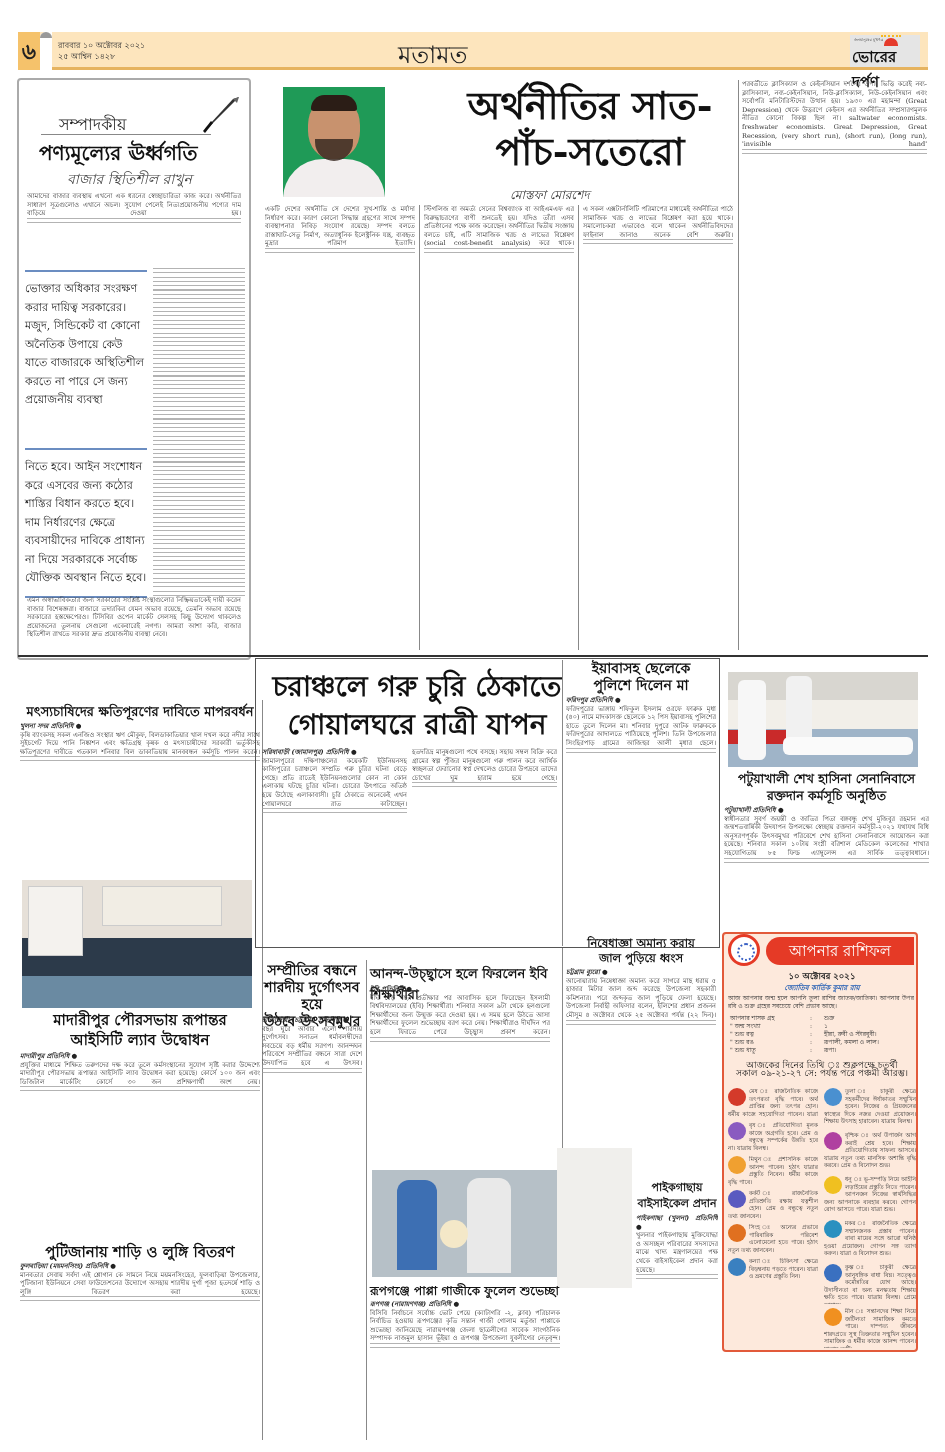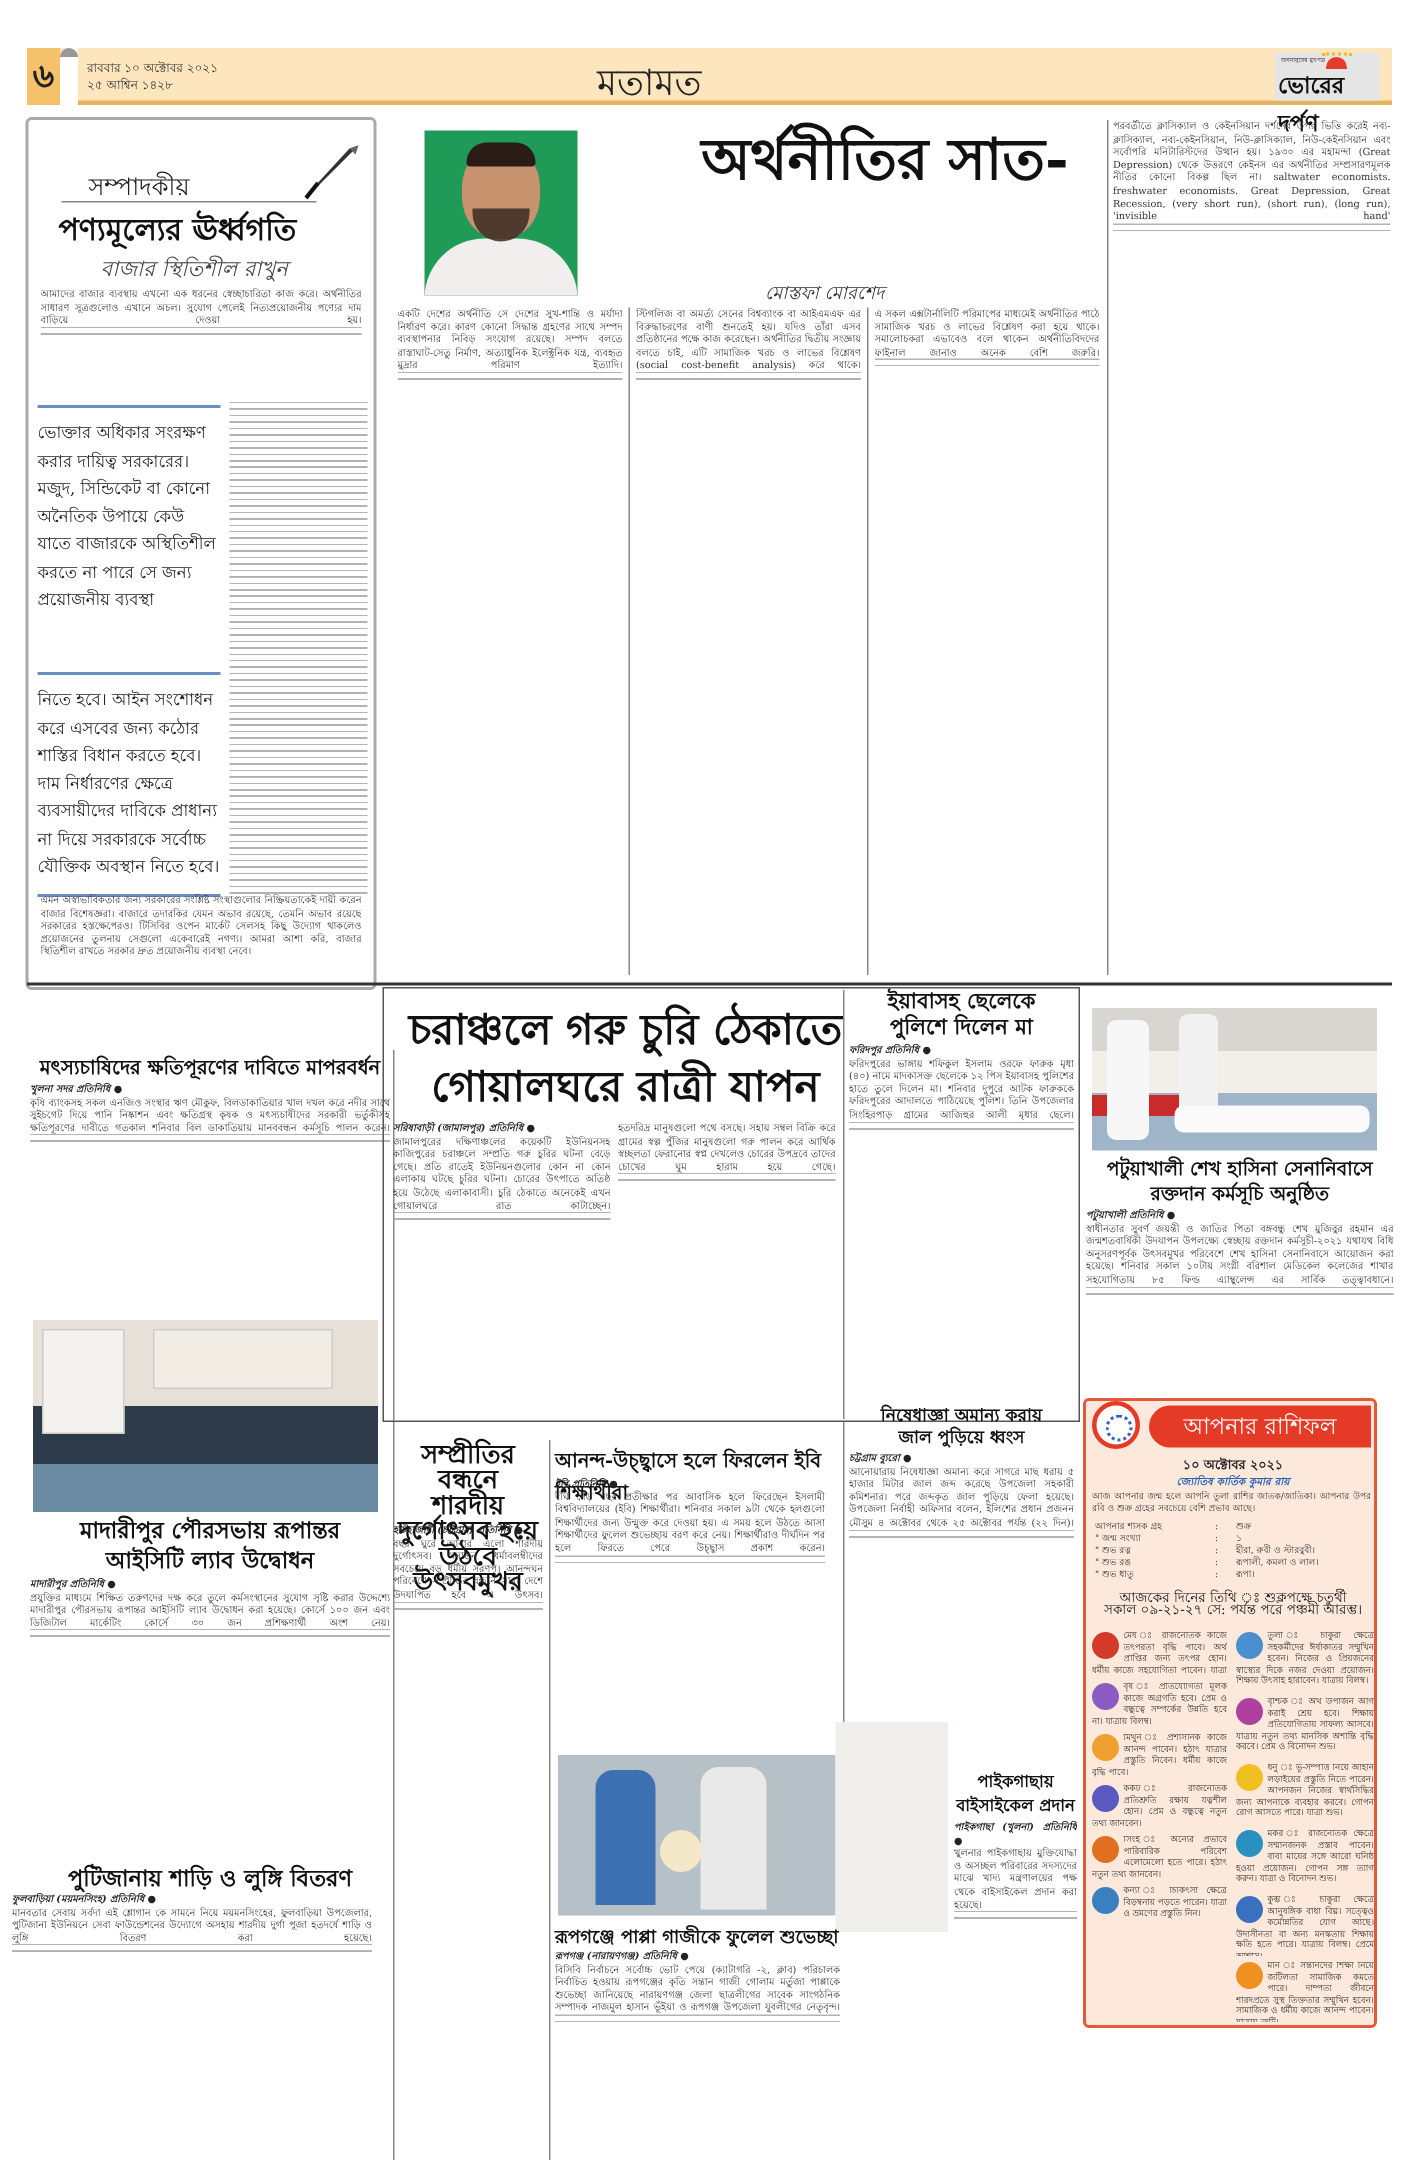--- a/index.html
+++ b/index.html
@@ -108,20 +108,21 @@
 </div>
 
 <div class="photo-author">
   <div class="shirt"></div>
   <div class="face"></div>
   <div class="hair"></div>
   <div class="beard"></div>
 </div>
 <div class="main-head">
   <div>অর্থনীতির সাত-</div>
+  <div>পাঁচ-সতেরো</div>
 </div>
 <div class="byline">মোস্তফা মোরশেদ</div>
 
 <div class="col" style="left:265px;top:205px;width:150px;height:445px;">
   <span>একটি দেশের অর্থনীতি সে দেশের সুখ-শান্তি ও মর্যাদা নির্ধারণ করে। কারণ কোনো সিদ্ধান্ত গ্রহণের সাথে সম্পদ ব্যবস্থাপনার নিবিড় সংযোগ রয়েছে। সম্পদ বলতে রাস্তাঘাট-সেতু নির্মাণ, অত্যাধুনিক ইলেক্ট্রনিক যন্ত্র, ব্যবহৃত মুদ্রার পরিমাণ ইত্যাদি।</span>
   <span class="fill">...........................................................................................................................................................................................................................................................................................................................................................................................................................................................................................................................................................................................................................................................................................................................................................................................................................................................................................................................................................................................................................................................................................................................................................................................................................................................................................................................................................................................................................................................................................................</span>
 </div>
 <div class="divider-v" style="left:419px;top:205px;height:445px;"></div>
 <div class="col" style="left:424px;top:205px;width:150px;height:445px;">
   <span>স্টিগলিজ বা অমর্ত্য সেনের বিশ্বব্যাংক বা আইএমএফ এর বিরুদ্ধাচরণের বাণী শুনতেই হয়। যদিও তাঁরা এসব প্রতিষ্ঠানের পক্ষে কাজ করেছেন। অর্থনীতির দ্বিতীয় সংজ্ঞায় বলতে চাই, এটি সামাজিক খরচ ও লাভের বিশ্লেষণ (social cost-benefit analysis) করে থাকে।</span>
@@ -154,21 +155,21 @@
 <div class="head-sm" style="left:20px;top:1010px;width:240px;font-size:15px;line-height:20px;">
   <div>মাদারীপুর পৌরসভায় রূপান্তর</div>
   <div>আইসিটি ল্যাব উদ্বোধন</div>
 </div>
 <div class="col" style="left:20px;top:1052px;width:240px;height:180px;">
   <span class="dateline">মাদারীপুর প্রতিনিধি ●</span><br>
   <span>প্রযুক্তির মাধ্যমে শিক্ষিত তরুণদের দক্ষ করে তুলে কর্মসংস্থানের সুযোগ সৃষ্টি করার উদ্দেশ্যে মাদারীপুর পৌরসভায় রূপান্তর আইসিটি ল্যাব উদ্বোধন করা হয়েছে। কোর্সে ১০০ জন এবং ডিজিটাল মার্কেটিং কোর্সে ৩০ জন প্রশিক্ষণার্থী অংশ নেয়।</span>
   <span class="fill">.........................................................................................................................................................................................................................................................................................................................................................................................................................................................................................................................................................................................................................................................................................................................................................................................................................................................................................................................</span>
 </div>
 <div class="head-sm" style="left:20px;top:1240px;width:240px;font-size:15px;">পুটিজানায় শাড়ি ও লুঙ্গি  বিতরণ</div>
-<div class="col" style="left:8px;top:1262px;width:240px;height:180px;">
+<div class="col" style="left:20px;top:1262px;width:240px;height:180px;">
   <span class="dateline">ফুলবাড়িয়া (ময়মনসিংহ) প্রতিনিধি ●</span><br>
   <span>মানবতার সেবায় সর্বদা এই শ্লোগান কে সামনে নিয়ে ময়মনসিংহের, ফুলবাড়িয়া উপজেলার, পুটিজানা ইউনিয়নে সেবা ফাউন্ডেশনের উদ্যোগে অসহায় শারদীয় দুর্গা পূজা হতদর্ষে শাড়ি ও লুঙ্গি বিতরণ করা হয়েছে।</span>
   <span class="fill">..........................................................................................................................................................................................................................................................................................................................................................................................................................................................................................................................................................................................................................................................................................................................................................................................................................</span>
 </div>
 
 <div class="divider-v" style="left:262px;top:700px;height:740px;"></div>
 
 <div class="story-box"></div>
 <div class="charanchal-head">
   <div>চরাঞ্চলে গরু চুরি ঠেকাতে</div>
@@ -203,21 +204,21 @@
 <div class="head-sm" style="left:724px;top:770px;width:205px;font-size:12.5px;line-height:17px;">
   <div>পটুয়াখালী শেখ হাসিনা সেনানিবাসে</div>
   <div>রক্তদান কর্মসূচি অনুষ্ঠিত</div>
 </div>
 <div class="col" style="left:724px;top:806px;width:205px;height:120px;">
   <span class="dateline">পটুয়াখালী প্রতিনিধি ●</span><br>
   <span>স্বাধীনতার সুবর্ণ জয়ন্তী ও জাতির পিতা বঙ্গবন্ধু শেখ মুজিবুর রহমান এর জন্মশতবার্ষিকী উদযাপন উপলক্ষ্যে স্বেচ্ছায় রক্তদান কর্মসূচী-২০২১ যথাযথ বিধি অনুসরণপূর্বক উৎসবমুখর পরিবেশে শেখ হাসিনা সেনানিবাসে আয়োজন করা হয়েছে। শনিবার সকাল ১০টায় সংগ্নী বরিশাল মেডিকেল কলেজের শাখার সহযোগিতায় ৮৫ ফিল্ড এ্যাম্বুলেন্স এর সার্বিক তত্ত্বাবধানে।</span>
   <span class="fill">.......................................................................................................................................................................................................................................................</span>
 </div>
 
-<div class="head-sm" style="left:262px;top:962px;width:100px;font-size:17px;line-height:17px;">
+<div class="head-sm" style="left:262px;top:962px;width:100px;font-size:14px;line-height:17px;">
   <div>সম্প্রীতির বন্ধনে</div>
   <div>শারদীয় দুর্গোৎসব হয়ে</div>
   <div>উঠবে উৎসবমুখর</div>
 </div>
 <div class="col" style="left:262px;top:1016px;width:100px;height:425px;">
   <span class="dateline">হাটহাজারী (চট্টগ্রাম) প্রতিনিধি ●</span><br>
   <span>বছর ঘুরে আবার এলো শারদীয় দুর্গোৎসব। সনাতন ধর্মাবলম্বীদের সবচেয়ে বড় ধর্মীয় সরণপ। আনন্দঘন পরিবেশে সম্প্রীতির বন্ধনে সারা দেশে উদযাপিত হবে এ উৎসব।</span>
   <span class="fill">.............................................................................................................................................................................................................................................................................................................................................................................................................................................................................................................................................................................................................................................................................................................................................................................................................................................................................................................................................................................................................................................................................................................................................................................................................................................................................................................................................................................................................................</span>
 </div>
 <div class="divider-v" style="left:366px;top:960px;height:480px;"></div>

